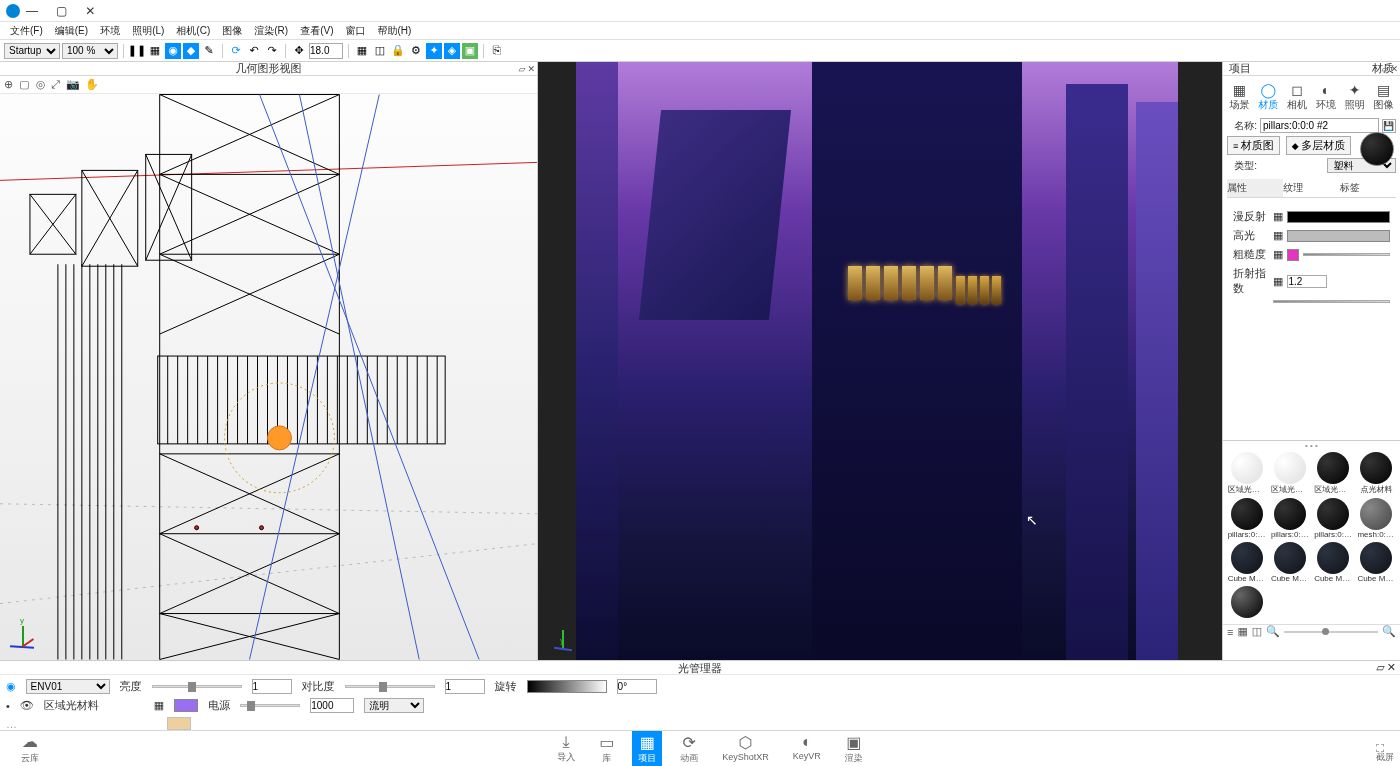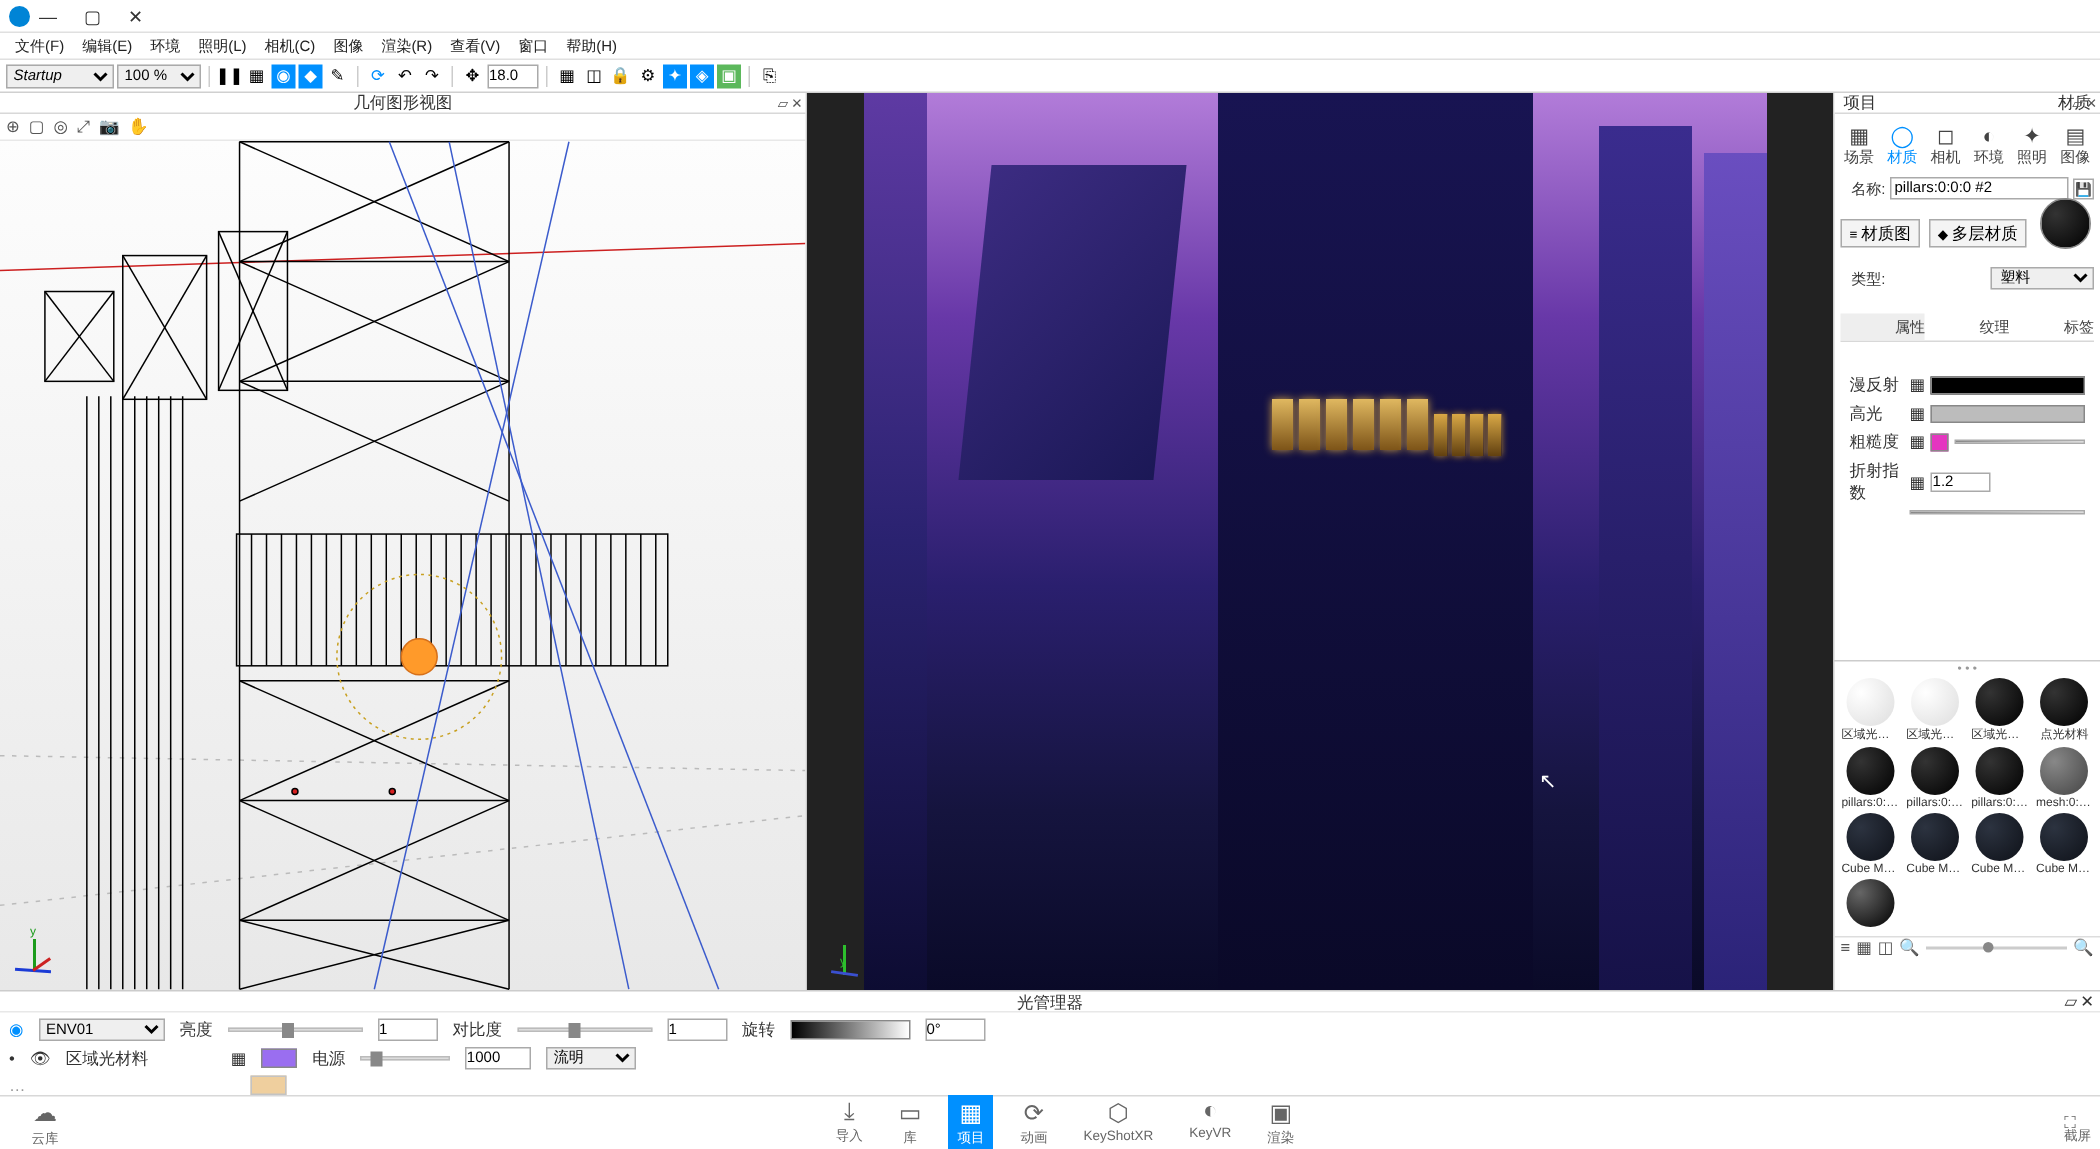--- a/index.html
+++ b/index.html
@@ -60,28 +60,28 @@
 .render-axis .y { width:2px; height:20px; background:#2dbf2d; position:absolute; bottom:0; left:8px; }
 .render-axis .x { width:18px; height:2px; background:#3a50d0; position:absolute; bottom:0; left:0; transform:rotate(8deg); }
 
 
 .props-panel { width: 178px; background: #fff; border-left: 1px solid #ccc; display: flex; flex-direction: column; }
 .tab-row { display: flex; justify-content: space-around; padding: 4px 2px 0; }
 .tab-item { display: flex; flex-direction: column; align-items: center; cursor: pointer; color: #444; padding: 2px 1px; }
 .tab-item.active { color: #0090ff; }
 .tab-item .ticon { font-size: 14px; }
 .tab-item .tlabel { font-size: 10px; }
-.prop-body { padding: 4px; display: flex; flex-direction: column; gap: 13px; }
+.prop-body { padding: 4px; display: flex; flex-direction: column; gap: 3px; }
 .prop-row { display: flex; align-items: center; gap: 3px; font-size: 10px; color: #333; }
 .prop-row label { width: 30px; text-align: right; font-size: 10px; }
 .prop-row input[type=text], .prop-row select { flex: 1; height: 15px; border: 1px solid #aaa; font-size: 10px; padding: 0 2px; }
 .prop-row .linkbtn { width: 14px; height: 14px; border: 1px solid #aaa; display: inline-flex; align-items: center; justify-content: center; font-size: 9px; cursor: pointer; }
 .sphere-big { width: 34px; height: 34px; border-radius: 50%; background: radial-gradient(circle at 30% 30%, #333, #000); border: 1px solid #888; position:absolute; right:6px; top:18px; }
 .sub-tabs { display: flex; border-bottom: 1px solid #d8d8d8; margin-top: 3px; }
-.sub-tabs span { flex:1; text-align:right; font-size:10px; padding:2px 0; cursor:pointer; color:#444; }
+.sub-tabs span { flex:1; text-align:left; font-size:10px; padding:2px 0; cursor:pointer; color:#444; }
 .sub-tabs span.active { background:#eee; }
 .prop-attr { padding: 4px 6px; }
 .attr-row { display: flex; align-items: center; font-size: 10px; color: #333; margin: 4px 0; gap: 4px; }
 .attr-row label { width: 36px; }
 .attr-row .swatch2 { flex:1; height: 12px; border:1px solid #888; }
 .slider { flex:1; height:3px; background: linear-gradient(90deg,#888,#ddd); border:1px solid #aaa; }
 
 
 .mat-lib { position: absolute; right: 0; top: 440px; width: 178px; height: 198px; background: #fff; border-left: 1px solid #ccc; border-top: 1px solid #ccc; display: flex; flex-direction: column; }
 .mat-grip { text-align:center; font-size:8px; color:#999; }
@@ -139,21 +139,21 @@
   <span>照明(L)</span>
   <span>相机(C)</span>
   <span>图像</span>
   <span>渲染(R)</span>
   <span>查看(V)</span>
   <span>窗口</span>
   <span>帮助(H)</span>
 </div>
 
 <div class="toolbar">
-  <select style="width:72px;font-style:italic;"><option>Startup</option></select>
+  <select style="width:56px;"><option>Startup</option></select>
   <select style="width:56px;"><option>100 %</option></select>
   <span class="sep"></span>
   <span class="tbtn">❚❚</span>
   <span class="tbtn">▦</span>
   <span class="tbtn active">◉</span>
   <span class="tbtn active">◆</span>
   <span class="tbtn">✎</span>
   <span class="sep"></span>
   <span class="tbtn" style="color:#0090ff;">⟳</span>
   <span class="tbtn">↶</span>

